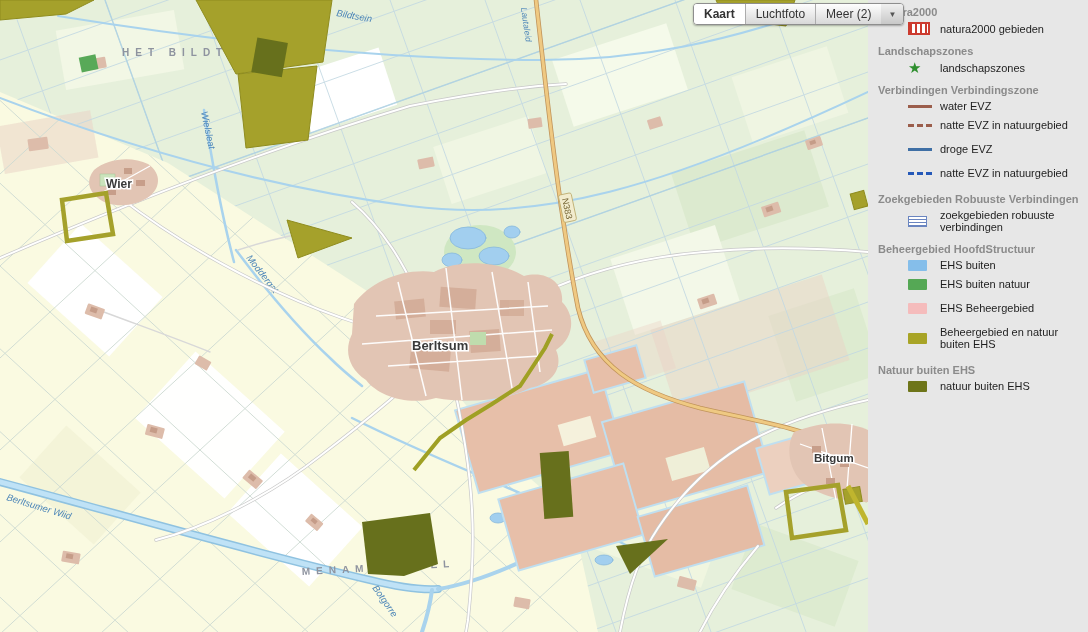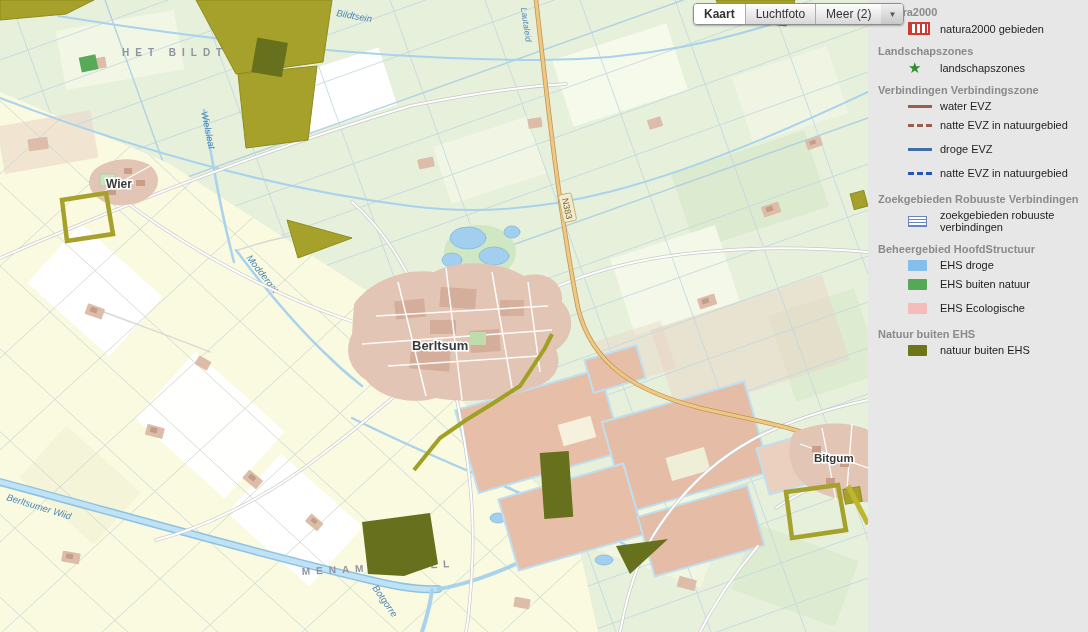--- a/index.html
+++ b/index.html
@@ -353,33 +353,39 @@
           <span class="zoek-icon"></span>
         </span>
       <span>zoekgebieden robuuste verbindingen</span>
     </div>
 
     <div class="leg-header">Beheergebied HoofdStructuur</div>
     <div class="leg-row">
       <span class="leg-icon">
           <span class="leg-swatch" style="background: rgb(133, 190, 234);"></span>
         </span>
-      <span>EHS droge</span>
+      <span>EHS buiten</span>
     </div>
     <div class="leg-row">
       <span class="leg-icon">
           <span class="leg-swatch" style="background: rgb(85, 168, 85);"></span>
         </span>
       <span>EHS buiten natuur</span>
     </div>
     <div class="leg-row gap">
       <span class="leg-icon">
           <span class="leg-swatch" style="background: rgb(245, 188, 188);"></span>
         </span>
-      <span>EHS Ecologische</span>
+      <span>EHS Beheergebied</span>
+    </div>
+    <div class="leg-row gap">
+      <span class="leg-icon">
+          <span class="leg-swatch" style="background: rgb(168, 164, 38);"></span>
+        </span>
+      <span>Beheergebied en natuur buiten EHS</span>
     </div>
 
     <div class="leg-header" style="margin-top:14px;">Natuur buiten EHS</div>
     <div class="leg-row">
       <span class="leg-icon">
           <span class="leg-swatch" style="background: rgb(110, 117, 25);"></span>
         </span>
       <span>natuur buiten EHS</span>
     </div>
 

